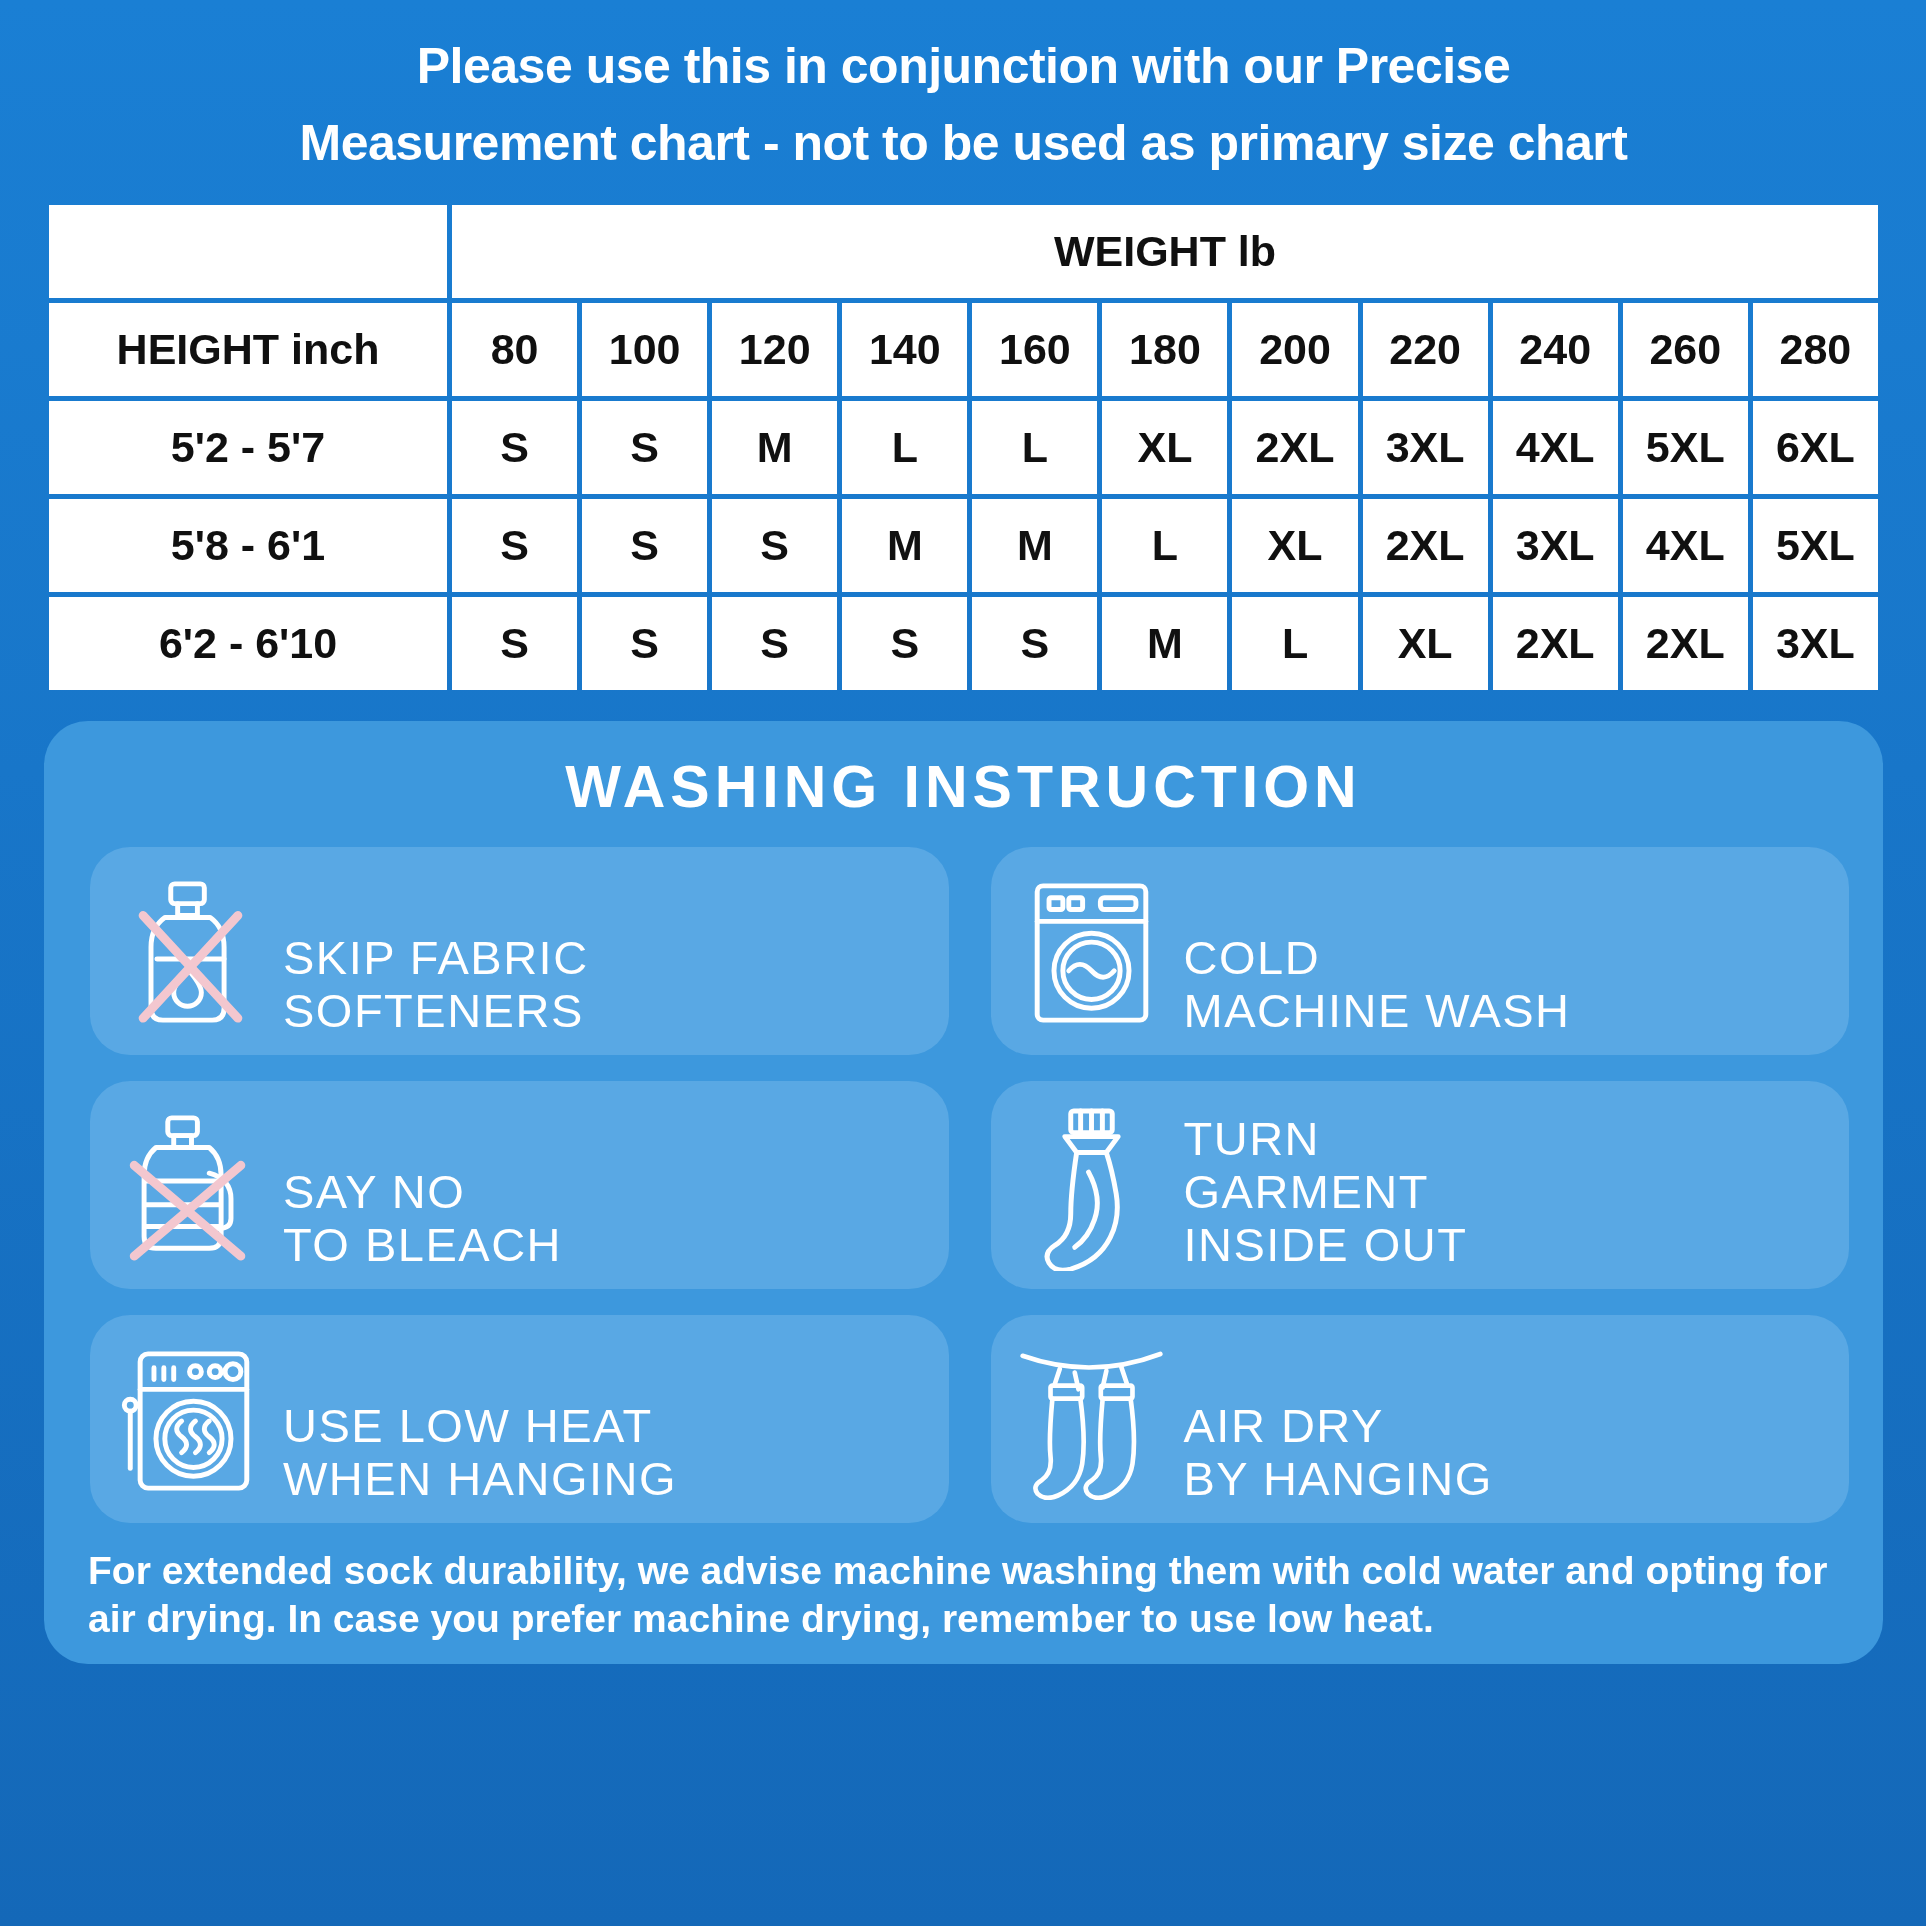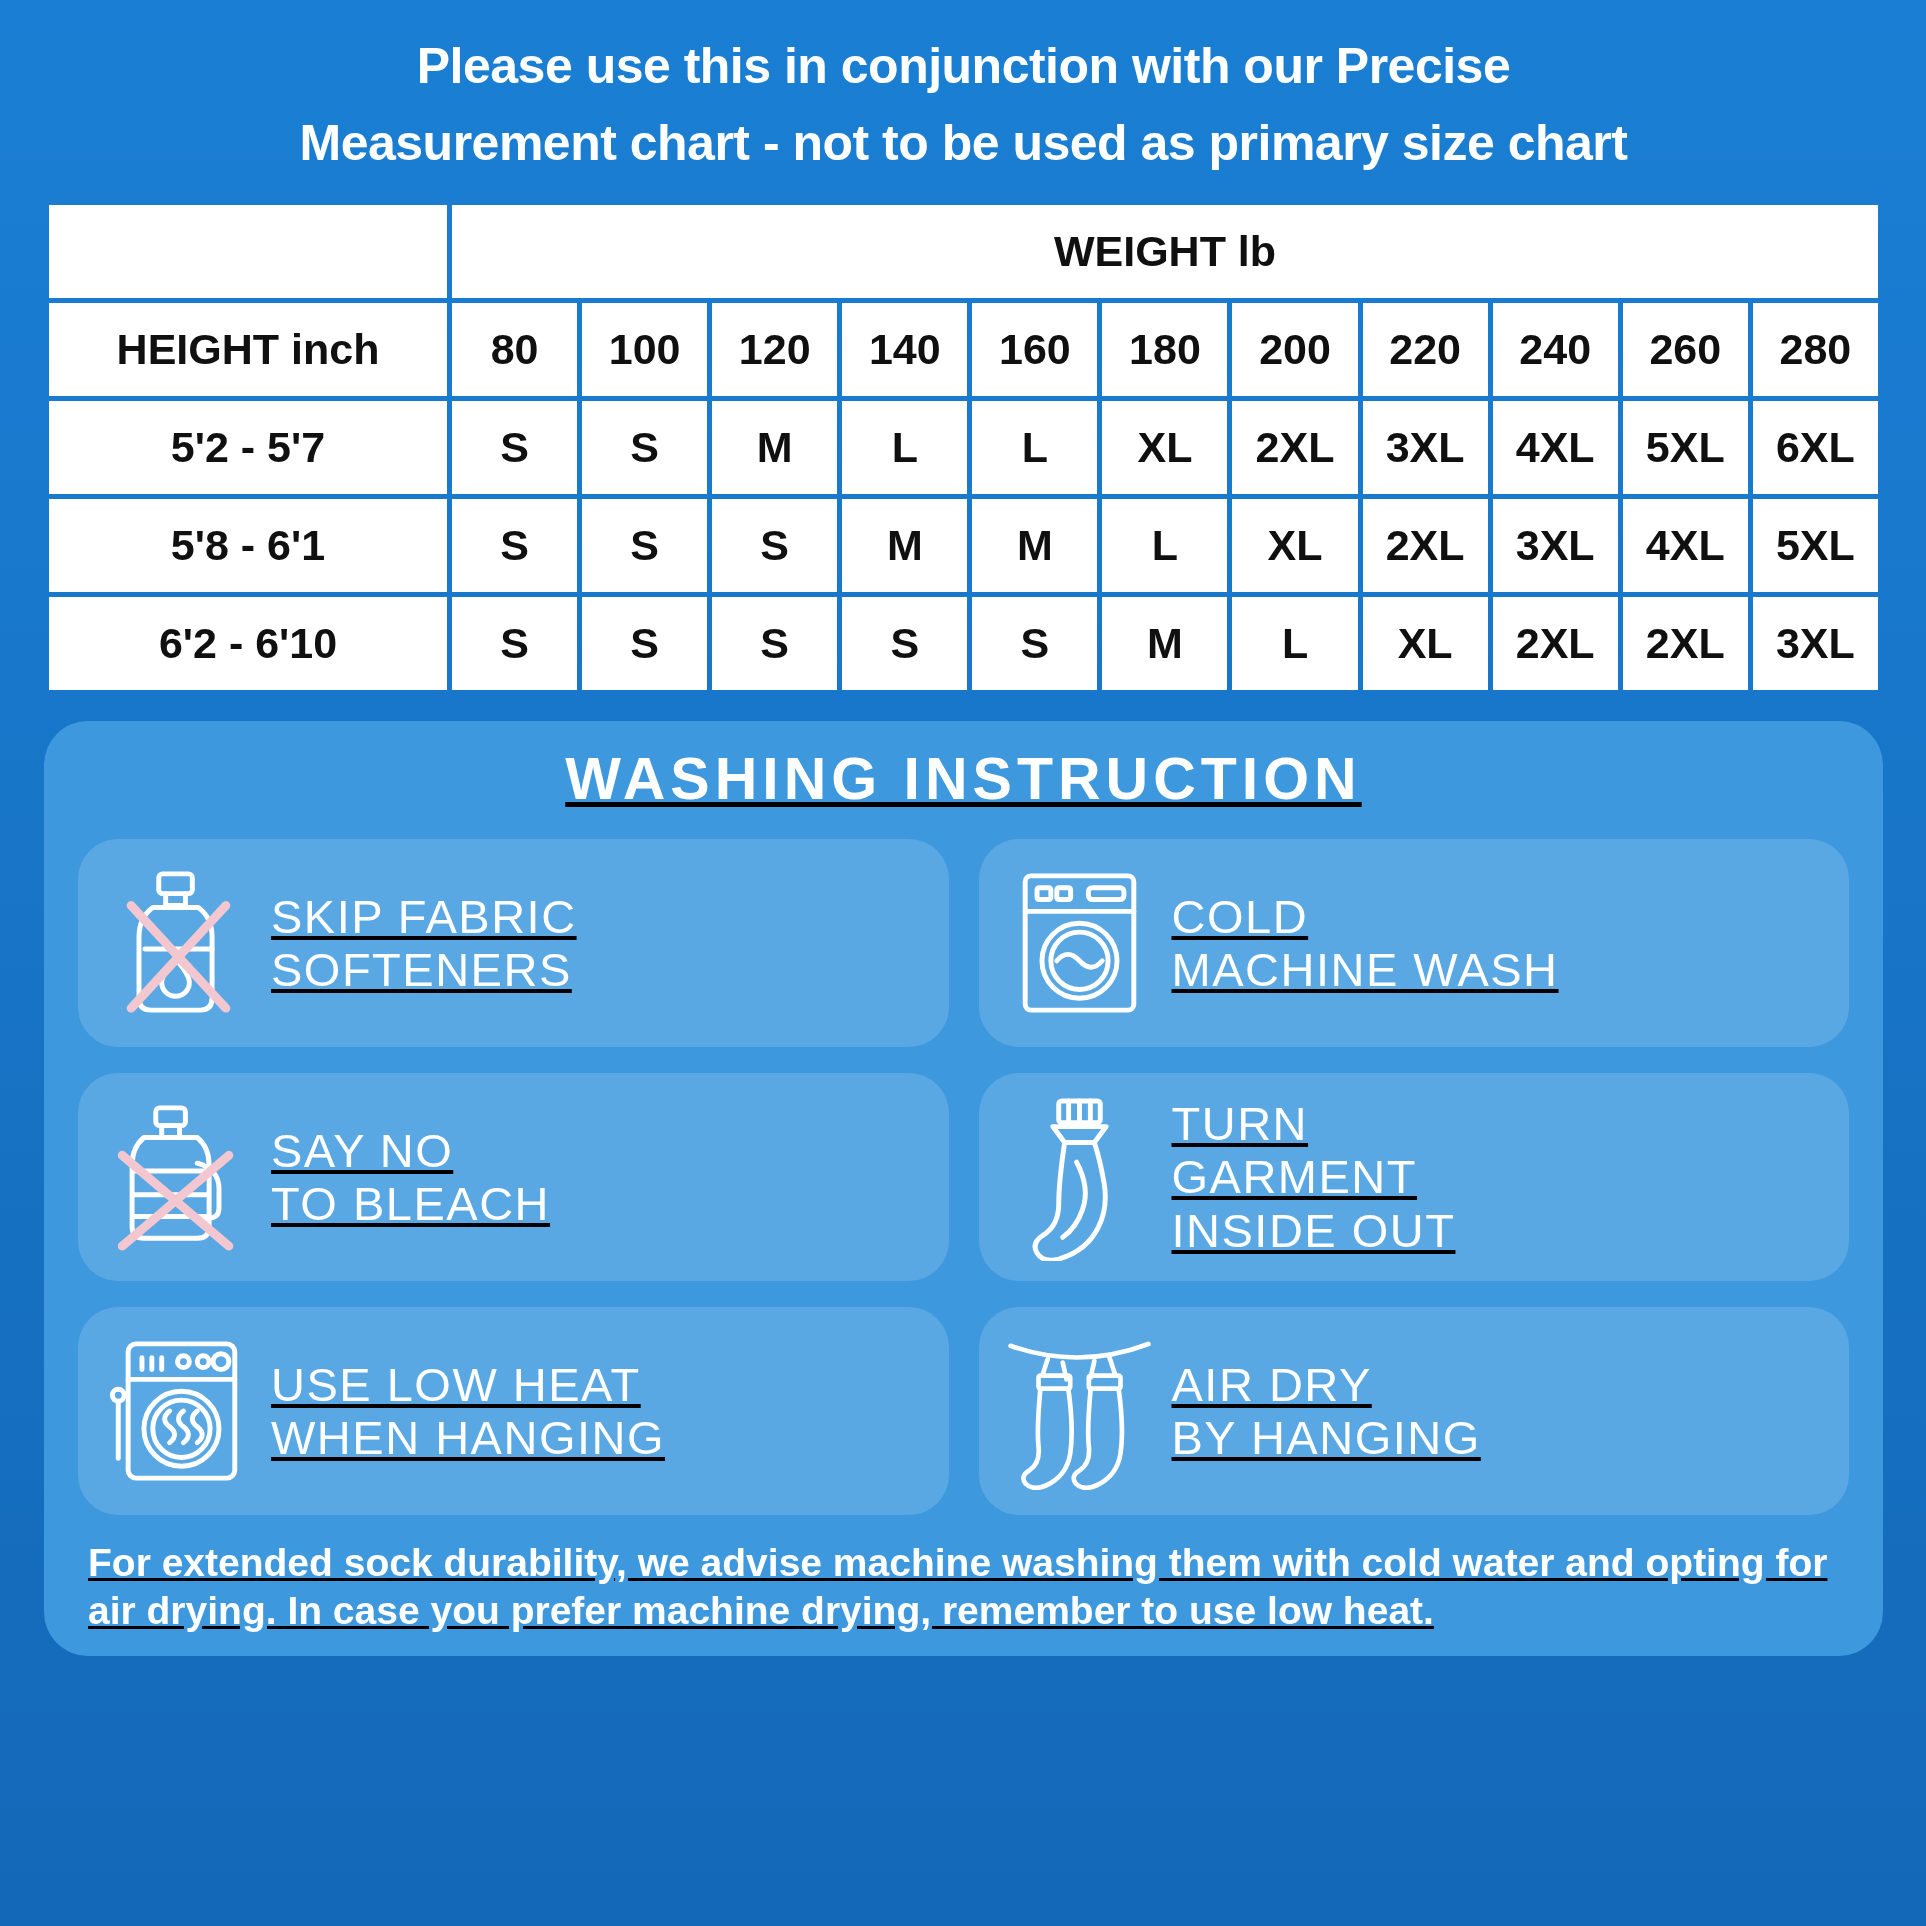--- a/index.html
+++ b/index.html
@@ -67,45 +67,45 @@
     font-size: 45px;
   }
   .col-narrow { width: 6.6%; }
   .col-first  { width: 21%; }
 
   
   .wash-panel {
     margin: 26px 44px 0 44px;
     background: #3d98dd;
     border-radius: 44px;
-    padding: 16px 34px 22px 34px;
+    padding: 24px 34px 22px 34px;
     box-sizing: border-box;
-    text-decoration: underline;
   }
   .wash-title {
     text-align: center;
     color: #ffffff;
     font-size: 59px;
     font-weight: bold;
     letter-spacing: 5px;
     margin: 8px 0 26px 0;
   }
   .wash-grid {
     display: grid;
     grid-template-columns: 1fr 1fr;
     gap: 26px 30px;
   }
   .wash-card {
     background: #59a8e4;
     border-radius: 40px;
     display: flex;
-    align-items: center;
+    align-items: flex-end;
     padding: 18px 26px;
     min-height: 208px;
     box-sizing: border-box;
+    margin-left: 12px;
   }
   .wash-icon {
     flex: 0 0 auto;
     width: 149px;
     height: 168px;
     display: flex;
     align-items: center;
     justify-content: center;
     margin-right: 18px;
   }

